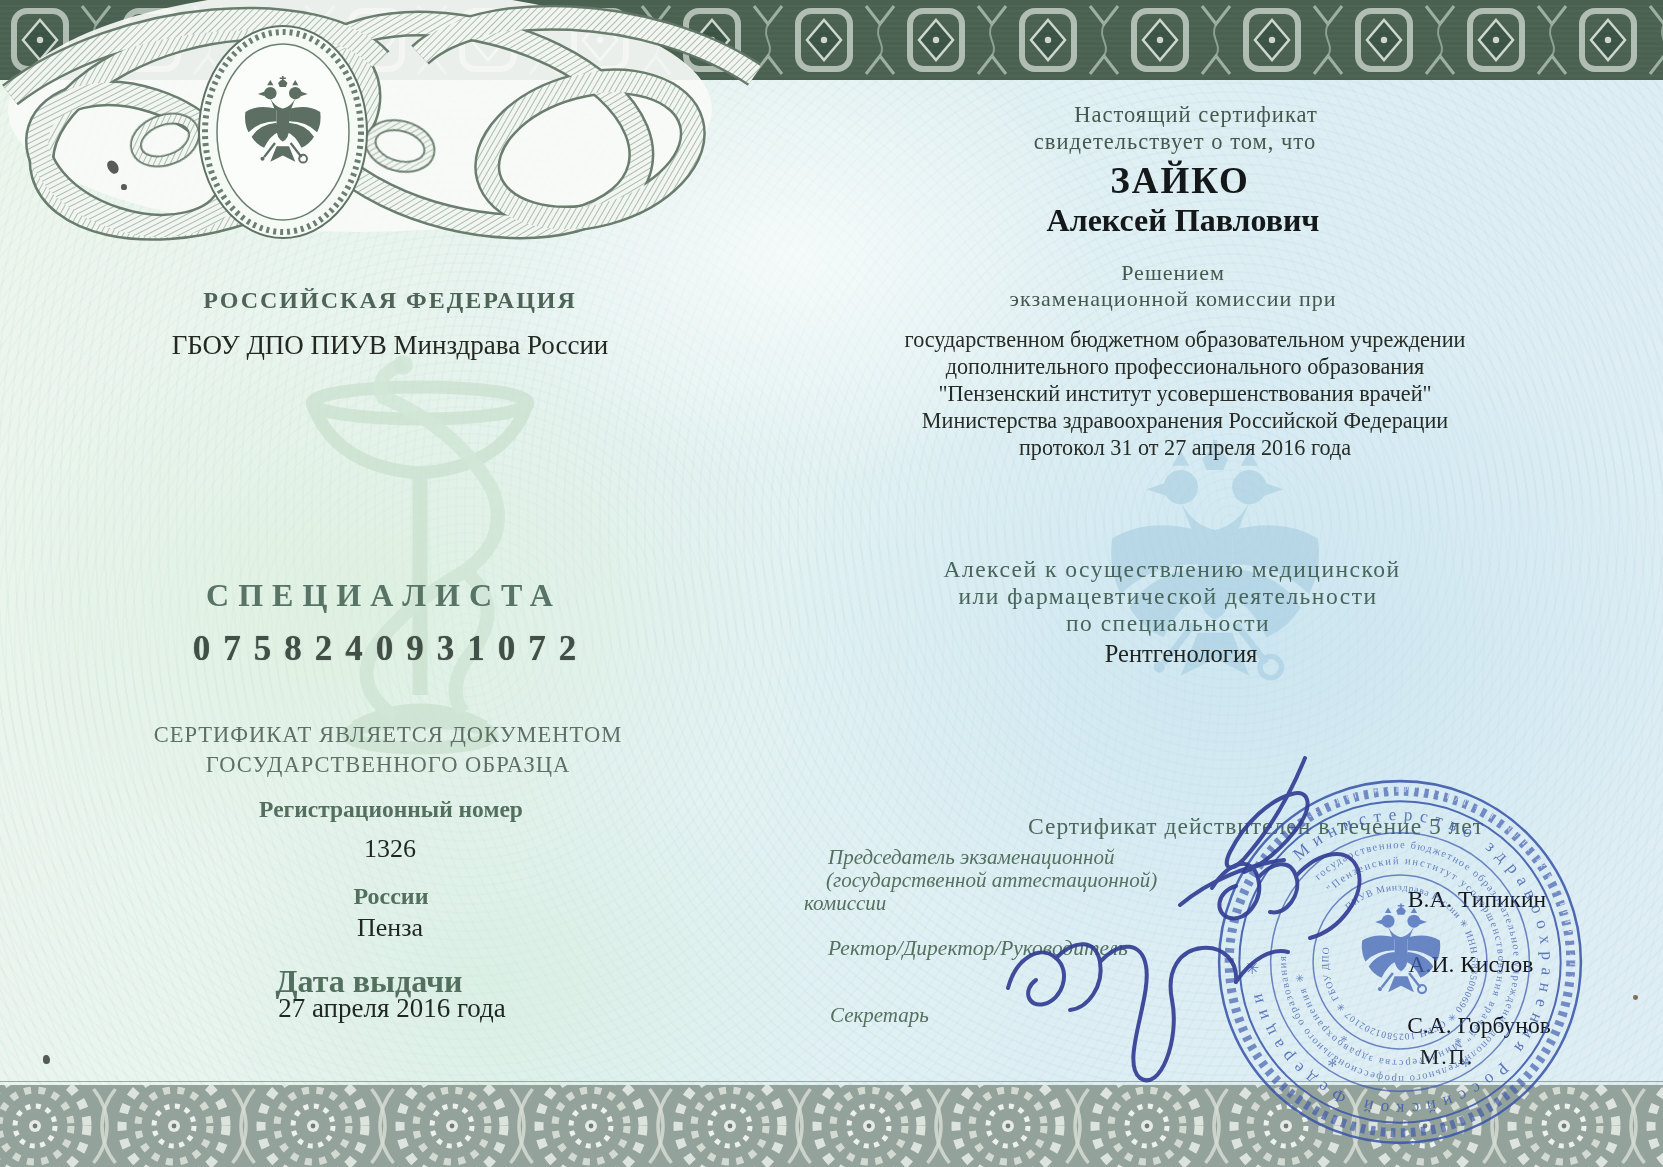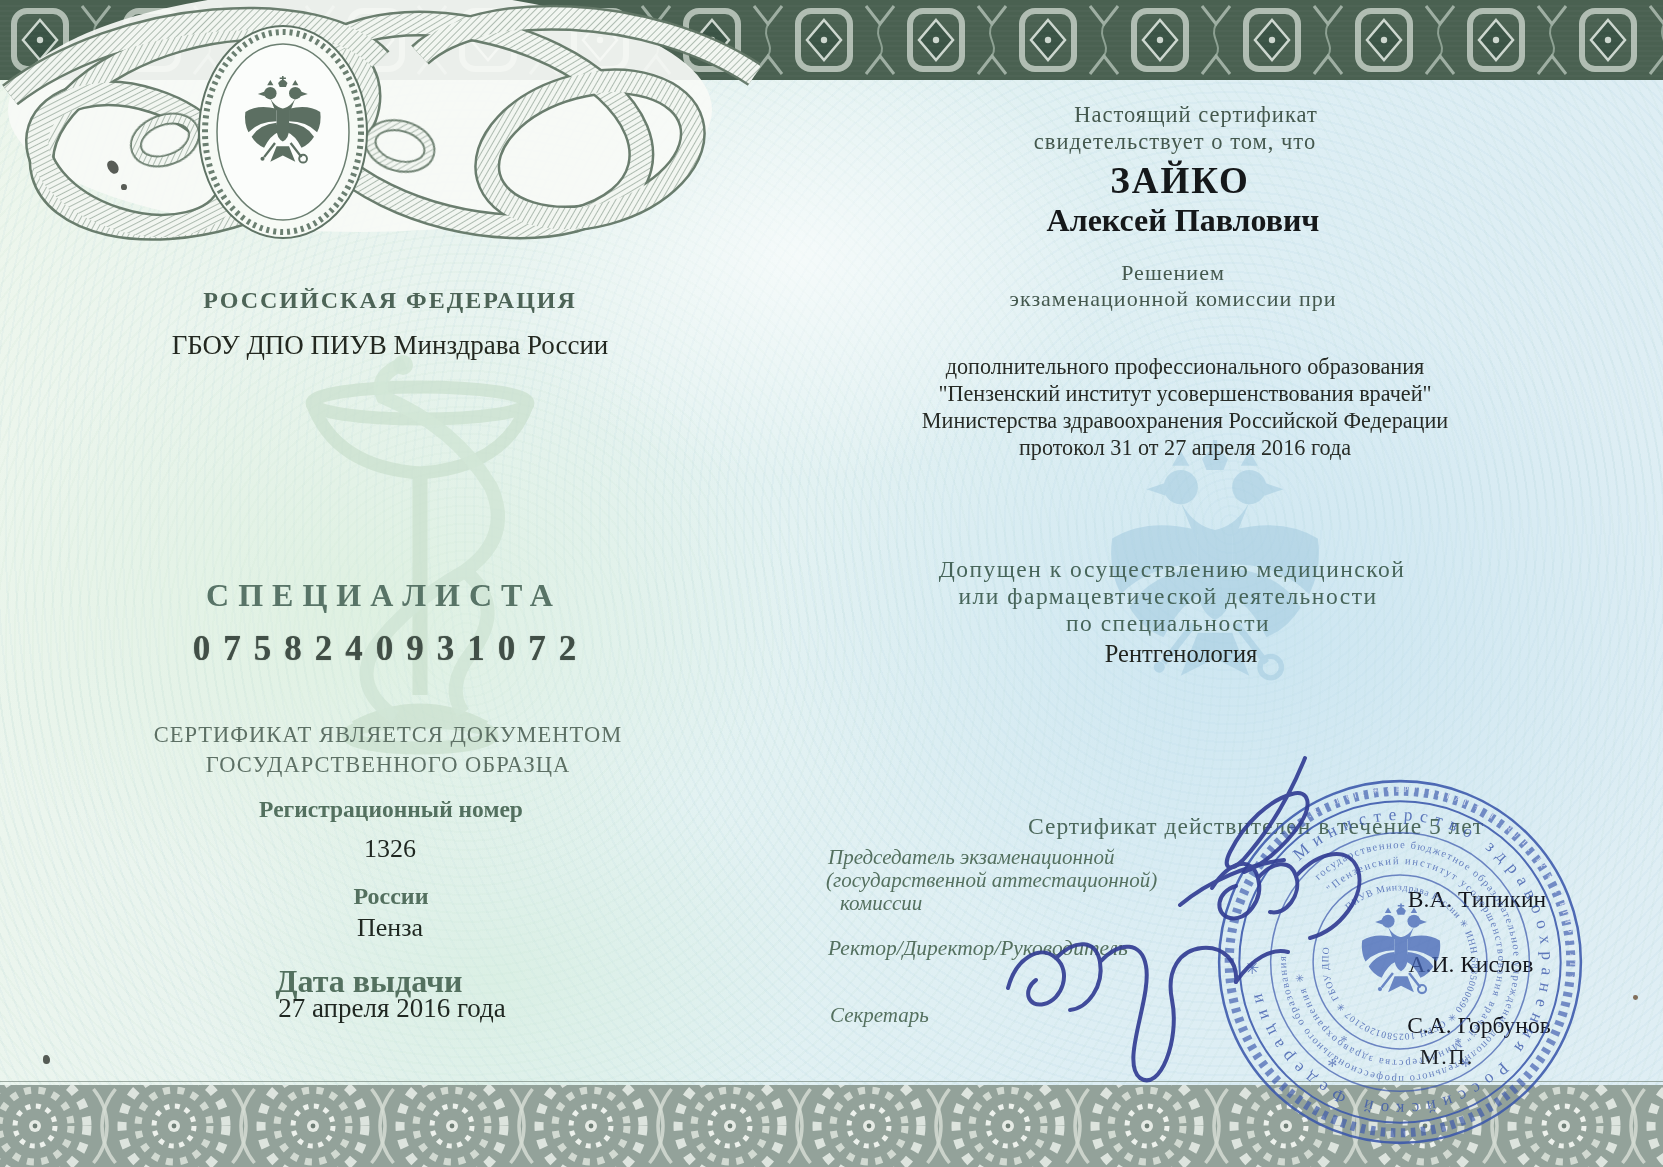--- a/index.html
+++ b/index.html
@@ -252,32 +252,33 @@
   <div class="abs cx city-value">Пенза</div>
   <div class="abs cx date-label">Дата выдачи</div>
   <div class="abs cx date-value">27 апреля 2016 года</div>
 
   <div class="abs cx intro1">Настоящий сертификат</div>
   <div class="abs cx intro2">свидетельствует о том, что</div>
   <div class="abs cx surname">ЗАЙКО</div>
   <div class="abs cx fullname">Алексей Павлович</div>
   <div class="abs cx dec1">Решением</div>
   <div class="abs cx dec2">экзаменационной комиссии при</div>
+  <div class="abs cx orgline" style="top:327px">государственном бюджетном образовательном учреждении</div>
   <div class="abs cx orgline" style="top:354px">дополнительного профессионального образования</div>
   <div class="abs cx orgline" style="top:381px">"Пензенский институт усовершенствования врачей"</div>
   <div class="abs cx orgline" style="top:408px">Министерства здравоохранения Российской Федерации</div>
   <div class="abs cx orgline" style="top:435px">протокол 31 от 27 апреля 2016 года</div>
-  <div class="abs cx adm" style="left:1172px;top:556px">Допущен к осуществлению медицинской</div>
+  <div class="abs cx adm" style="left:1172px;top:556px">Алексей к осуществлению медицинской</div>
   <div class="abs cx adm" style="left:1168px;top:583px">или фармацевтической деятельности</div>
   <div class="abs cx adm" style="left:1168px;top:610px">по специальности</div>
   <div class="abs cx specialty">Рентгенология</div>
   <div class="abs validity">Сертификат действителен в течение 5 лет</div>
   <div class="abs role" style="left:828px;top:845px">Председатель экзаменационной</div>
   <div class="abs role" style="left:826px;top:868px">(государственной аттестационной)</div>
-  <div class="abs role" style="left:840px;top:891px">комиссии</div>
+  <div class="abs role" style="left:804px;top:891px">комиссии</div>
   <div class="abs role" style="left:828px;top:936px;font-size:21.5px">Ректор/Директор/Руководитель</div>
   <div class="abs role" style="left:830px;top:1003px">Секретарь</div>
   <div class="abs cx signame" style="left:1477px;top:886px">В.А. Типикин</div>
   <div class="abs cx signame" style="left:1471px;top:951px">А.И. Кислов</div>
   <div class="abs cx signame" style="left:1479px;top:1012px">С.А. Горбунов</div>
   <div class="abs cx mp">М.П.</div>
 
   <svg class="abs" style="left:1208px;top:770px;width:384px;height:384px;z-index:6;opacity:.88;" viewBox="0 0 380 380">
     <defs>
       <path id="ringBig" d="M90.3,289.7 A141,141 0 0 1 289.7,90.3 A141,141 0 0 1 90.3,289.7" transform="rotate(90 190 190)"></path>

